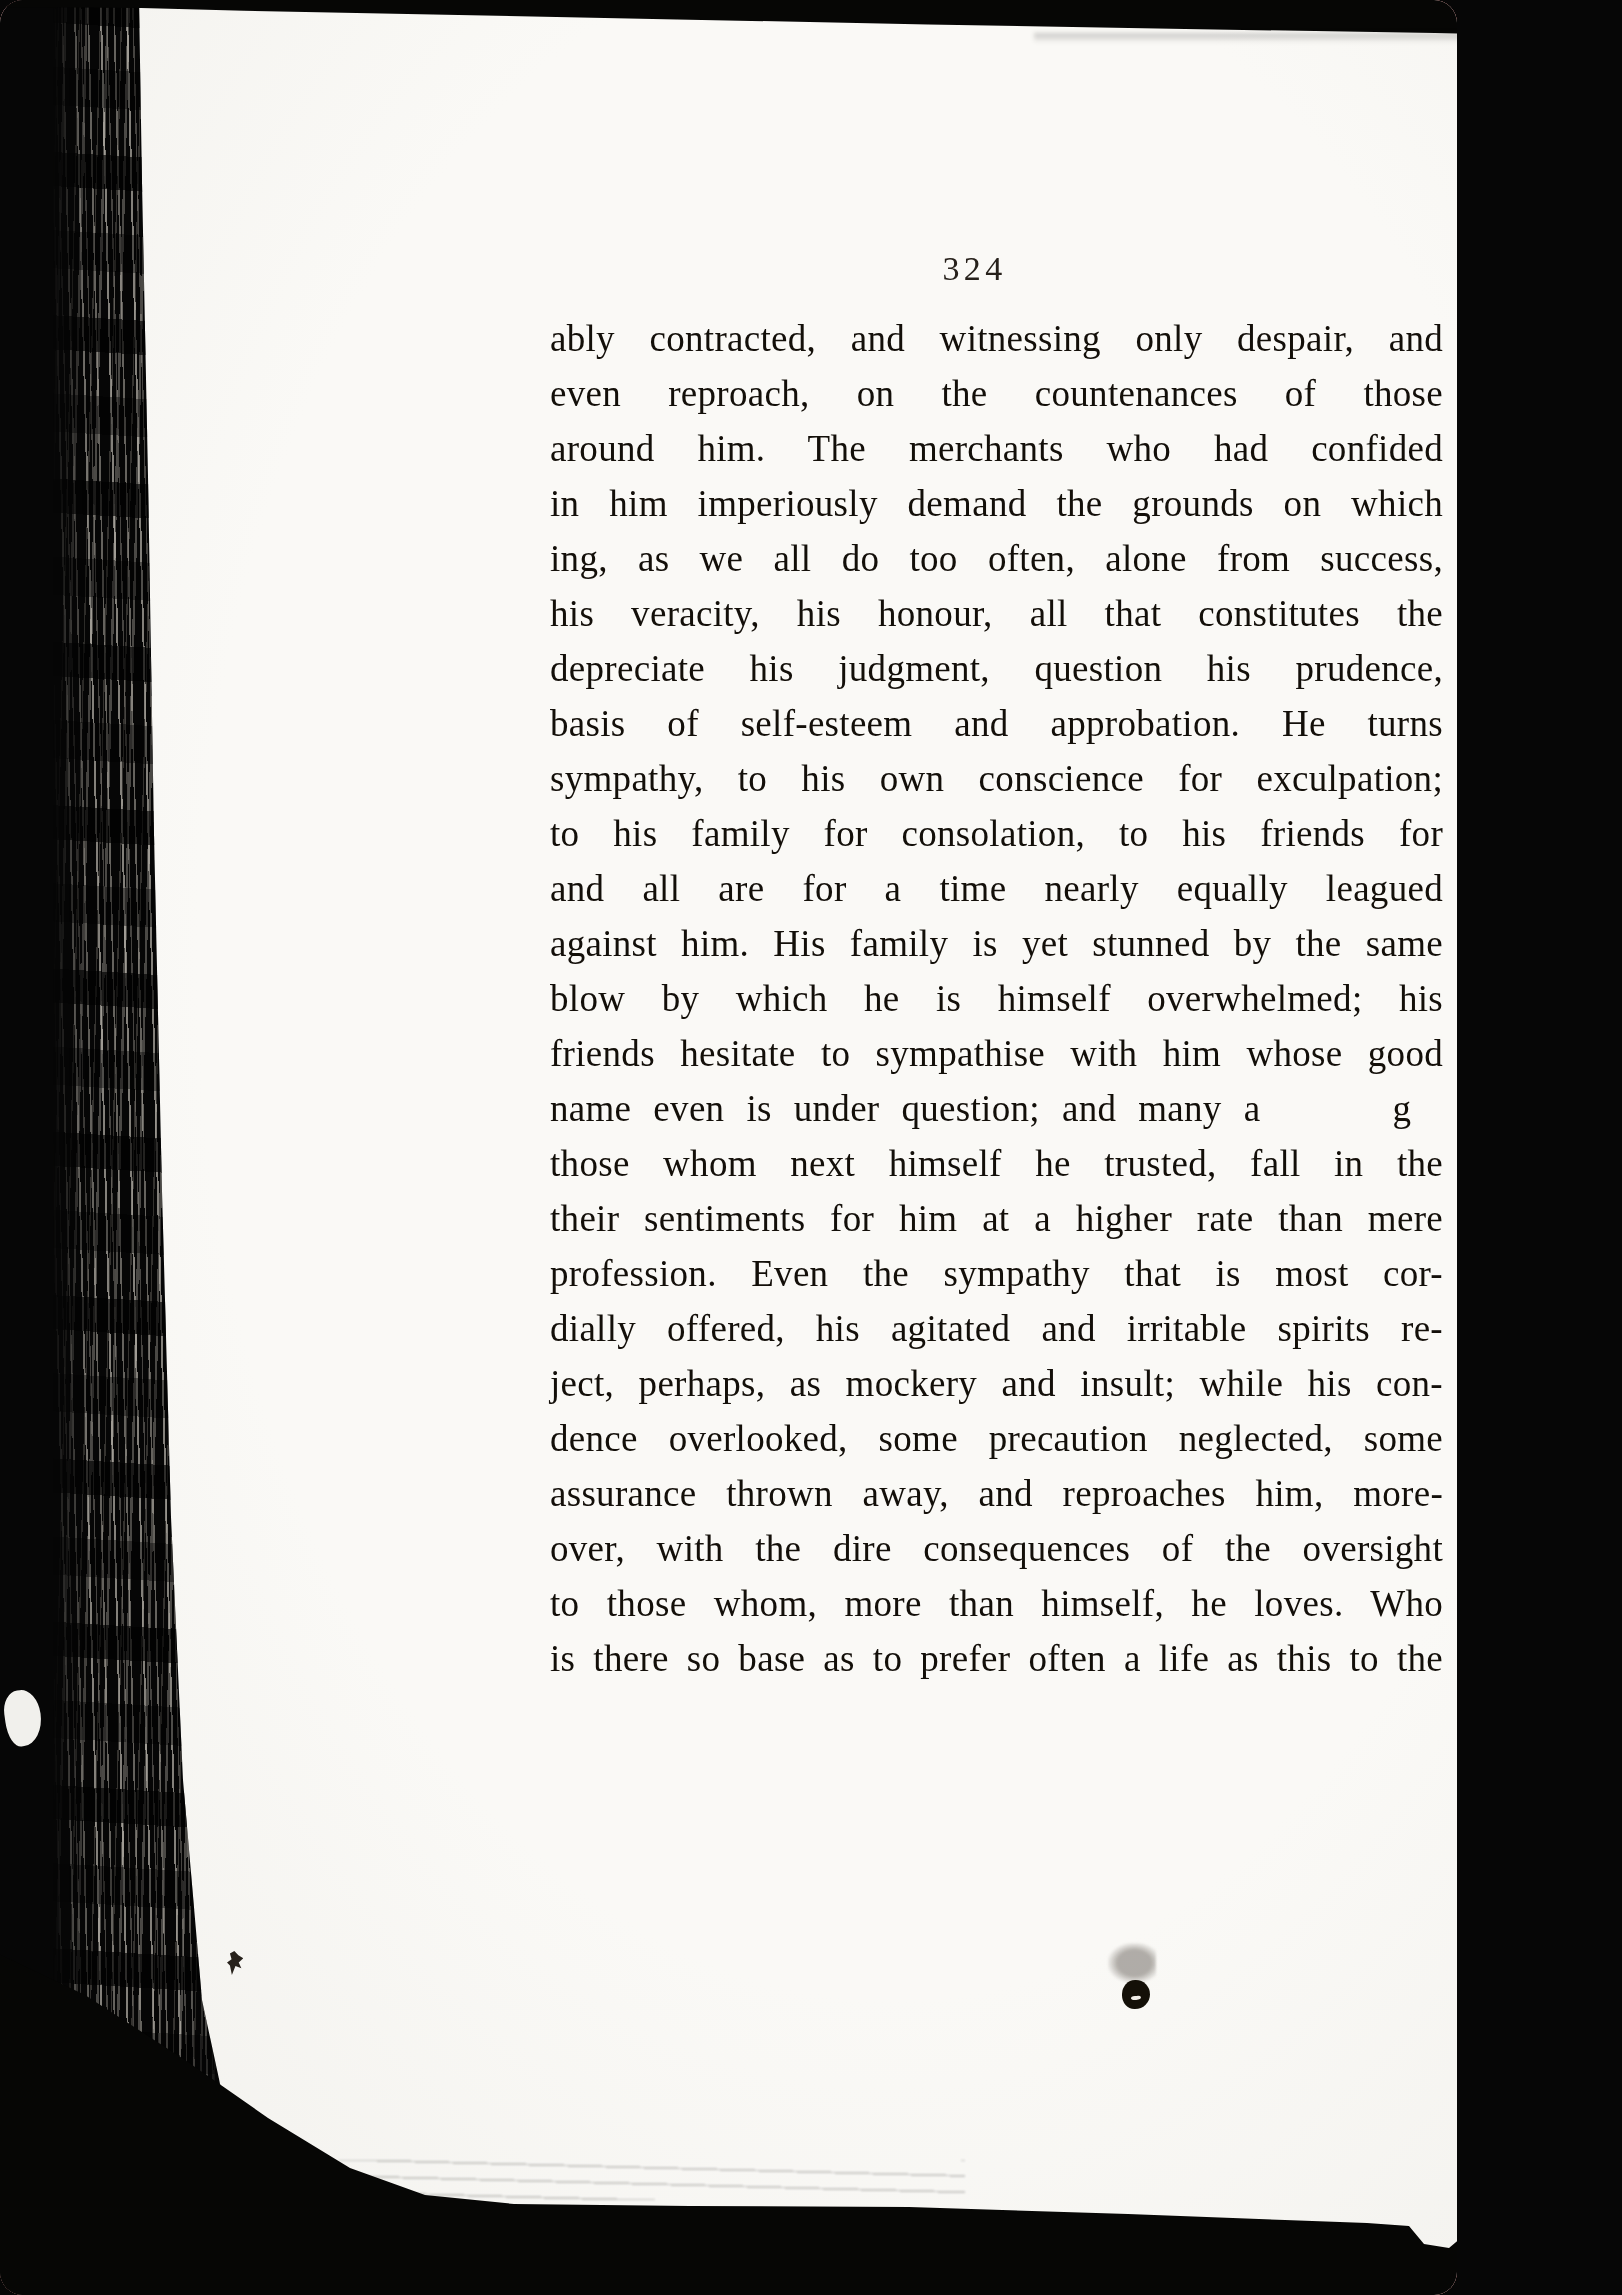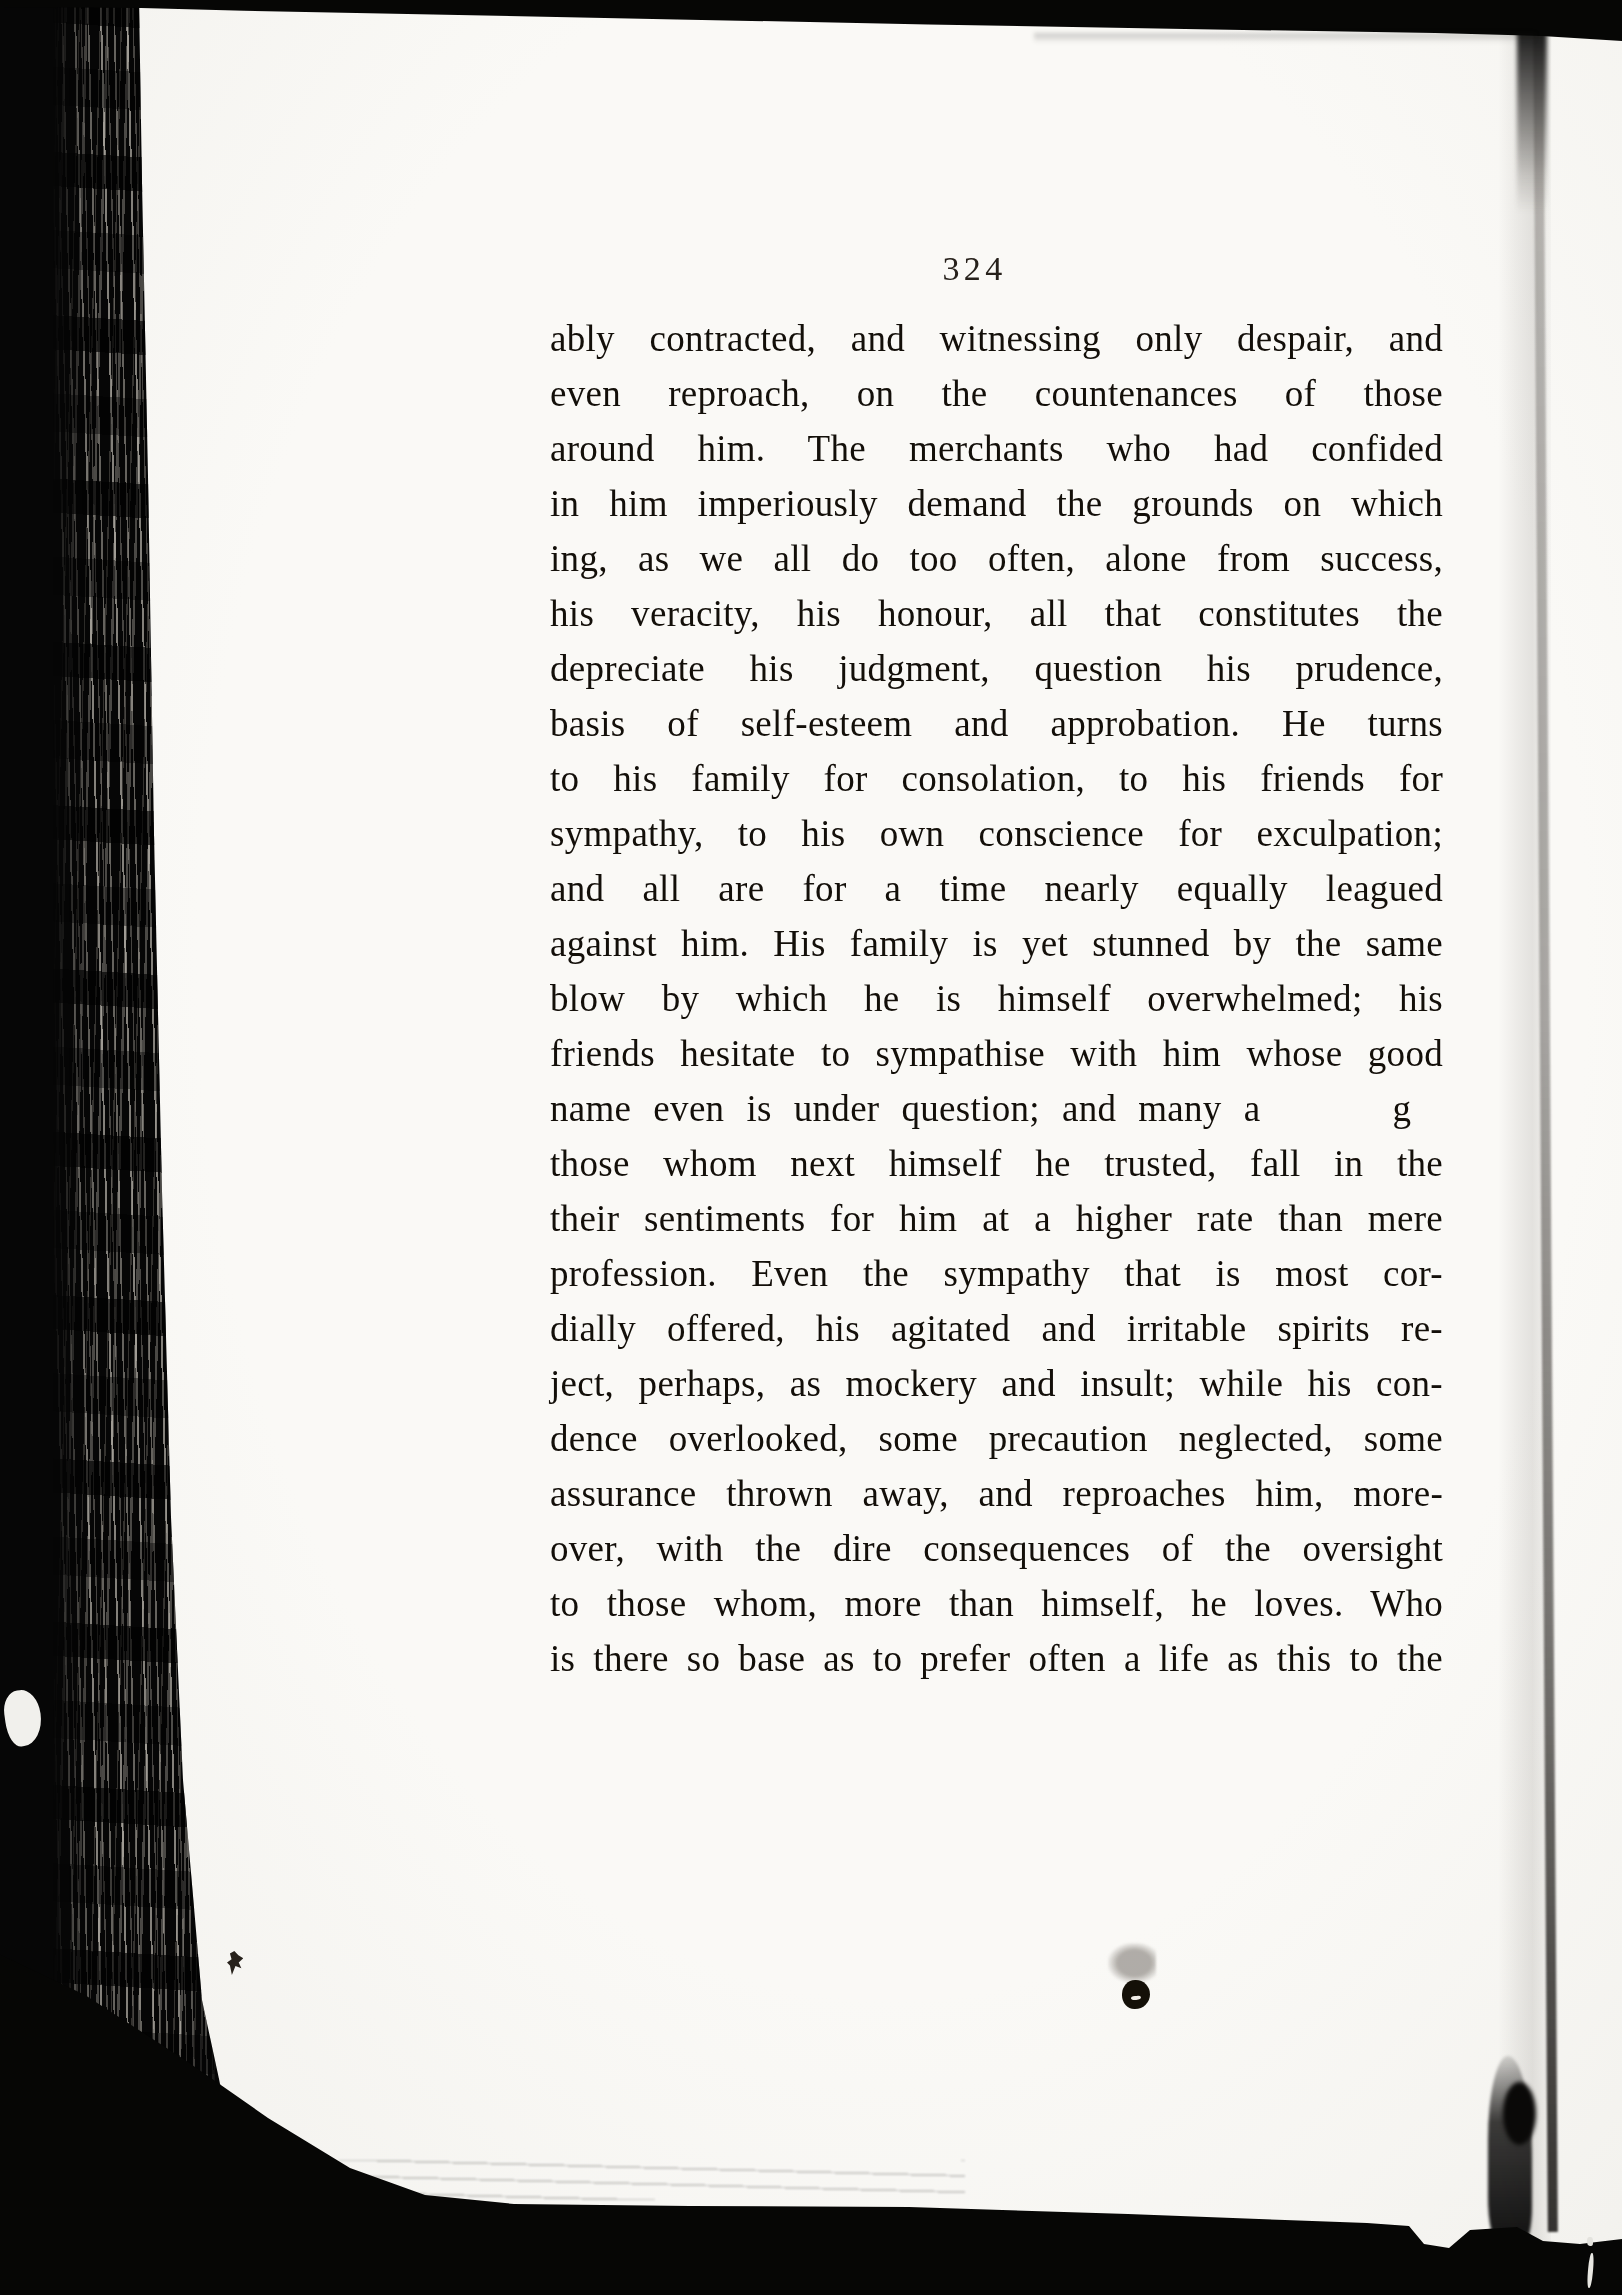--- a/index.html
+++ b/index.html
@@ -1,19 +1,20 @@
 <!DOCTYPE html>
 <html style="font-size:10px"><head>
 <meta charset="utf-8">
 <style>
   html,body{margin:0;padding:0;background:#060606;}
   .canvas{
-    position:relative; width:1622px; height:2295px; overflow:hidden;
+    position:relative; width:1457px; height:2295px; overflow:hidden;
     background:#ef4444;
     font-family:"Liberation Serif","DejaVu Serif",serif;
+    border-radius:23px;
   }
   
   .paper{
     position:absolute; left:0; top:0; width:1622px; height:2295px;
     background:radial-gradient(ellipse at 55% 42%, #faf9f6 55%, #f3f2ee 88%, #ecebe6 100%);
   }
   
   .right-band{
     position:absolute; left:1498px; top:0; width:53px; height:2241px;
     background:linear-gradient(90deg, rgba(0,0,0,0) 0%, rgba(60,55,50,0.07) 35%, rgba(60,55,50,0.12) 65%, rgba(0,0,0,0.02) 100%);
@@ -141,22 +142,22 @@
 
   <div class="text-block">
     <div class="line">ably contracted, and witnessing only despair, and</div>
     <div class="line">even reproach, on the countenances of those</div>
     <div class="line">around him.  The merchants who had confided</div>
     <div class="line">in him imperiously demand the grounds on which</div>
     <div class="line">ing, as we all do too often, alone from success,</div>
     <div class="line">his veracity, his honour, all that constitutes the</div>
     <div class="line">depreciate his judgment, question his prudence,</div>
     <div class="line">basis of self-esteem and approbation.  He turns</div>
+    <div class="line">sympathy, to his own conscience for exculpation;</div>
     <div class="line">to his family for consolation, to his friends for</div>
-    <div class="line">sympathy, to his own conscience for exculpation;</div>
     <div class="line">and all are for a time nearly equally leagued</div>
     <div class="line">against him.  His family is yet stunned by the same</div>
     <div class="line">blow by which he is himself overwhelmed; his</div>
     <div class="line">friends hesitate to sympathise with him whose good</div>
     <div class="line">name even is under question; and many a&nbsp;&nbsp;&nbsp;&nbsp;&nbsp;&nbsp;g&nbsp;&nbsp;</div>
     <div class="line">those whom next himself he trusted, fall in the</div>
     <div class="line">their sentiments for him at a higher rate than mere</div>
     <div class="line">profession.  Even the sympathy that is most cor-</div>
     <div class="line">dially offered, his agitated and irritable spirits re-</div>
     <div class="line">ject, perhaps, as mockery and insult; while his con-</div>

